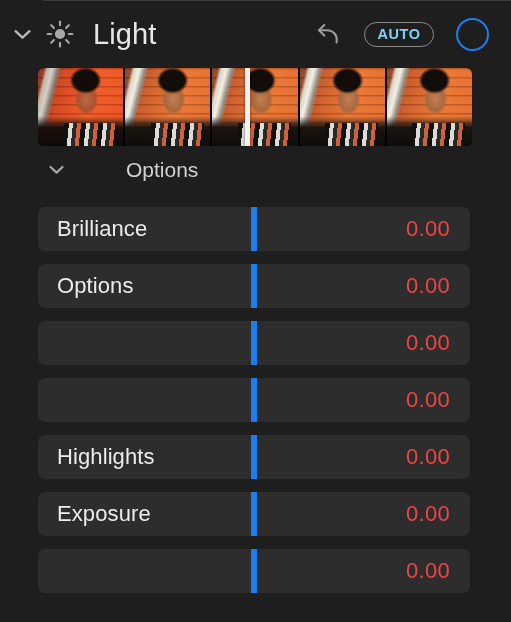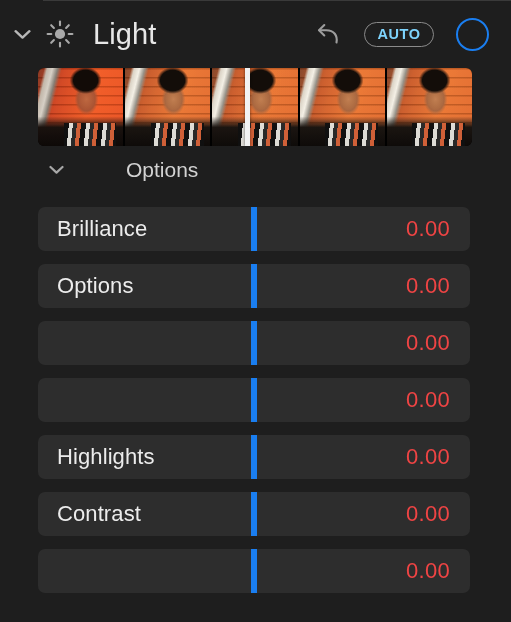--- a/index.html
+++ b/index.html
@@ -362,21 +362,21 @@
       <div class="slider-value">0.00</div>
     </div>
 
     <div class="slider-row">
       <div class="slider-label">Highlights</div>
       <div class="slider-knob" style="left: calc(50% - 3px);"></div>
       <div class="slider-value">0.00</div>
     </div>
 
     <div class="slider-row">
-      <div class="slider-label">Contrast</div>
+      <div class="slider-label">Exposure</div>
       <div class="slider-knob" style="left: calc(50% - 3px);"></div>
       <div class="slider-value">0.00</div>
     </div>
 
     <div class="slider-row">
       <div class="slider-knob" style="left: calc(50% - 3px);"></div>
       <div class="slider-value">0.00</div>
     </div>
 
   </div>

